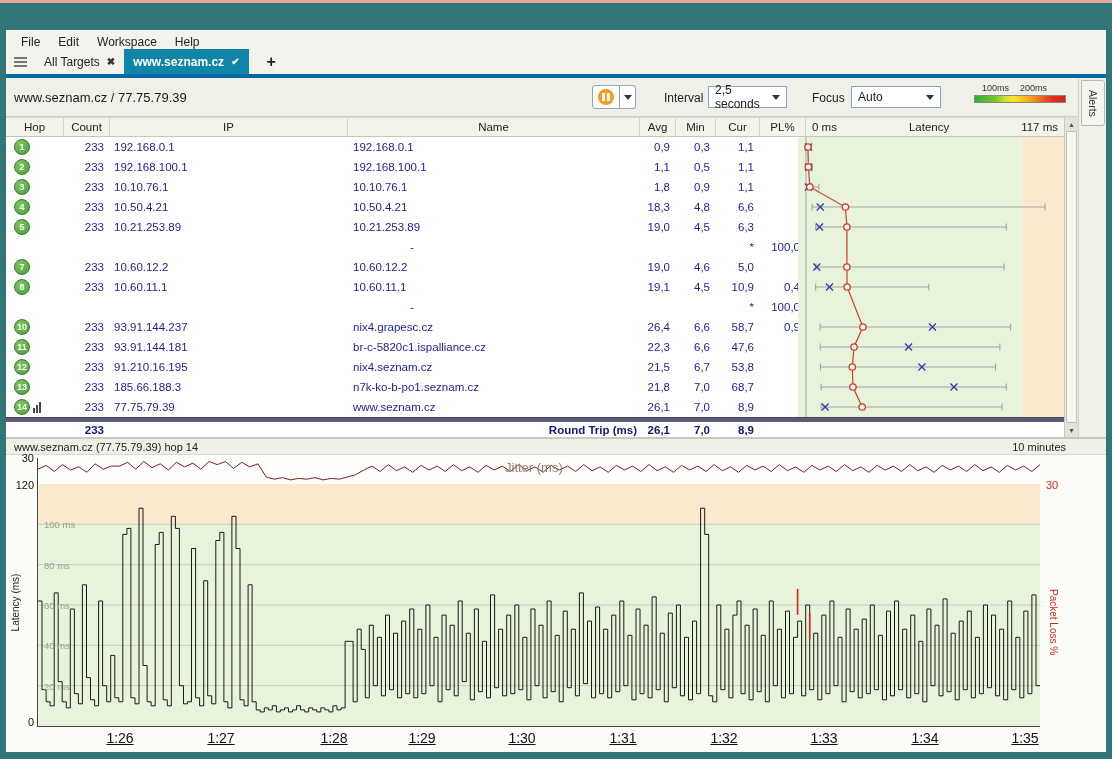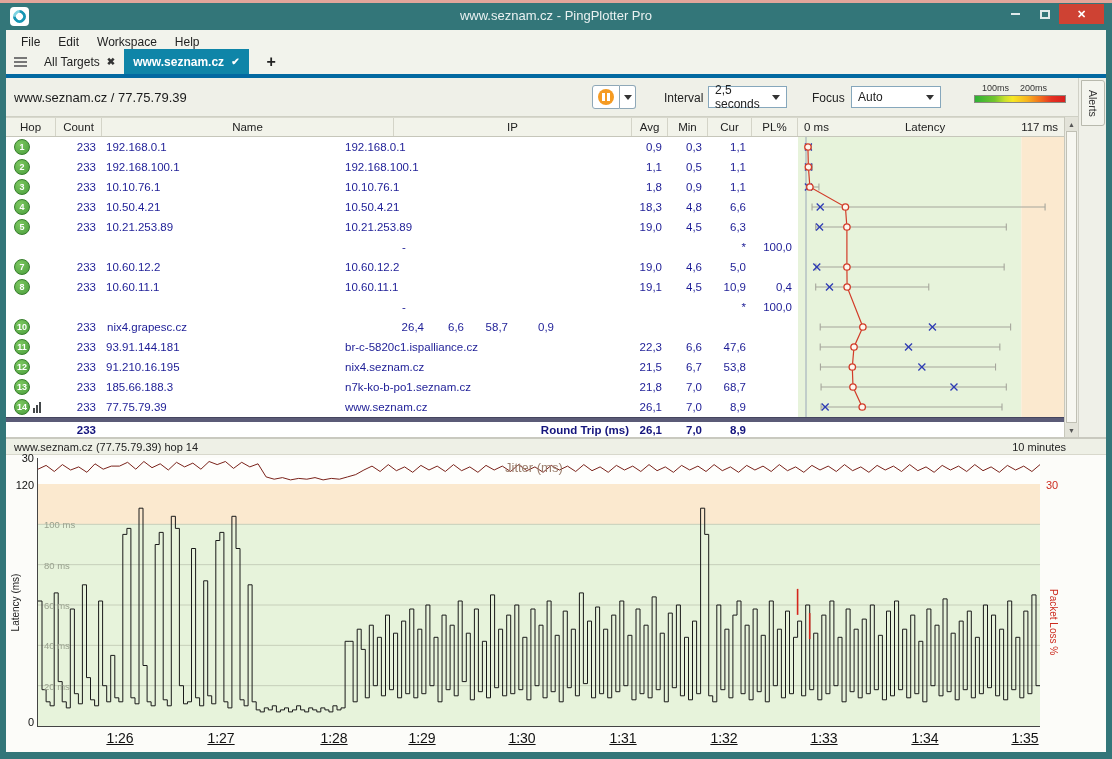--- a/index.html
+++ b/index.html
@@ -46,21 +46,21 @@
   .select.interval { left:702px; width:79px; }
   .select.focus { left:845px; width:90px; }
   .legend { position:absolute; left:968px; top:5px; width:92px; height:22px; }
   .legend-l1,.legend-l2 { position:absolute; top:0; font-size:9px; color:#333; }
   .legend-l1 { left:8px; } .legend-l2 { left:46px; }
   .legend-bar { position:absolute; left:0; top:12px; width:92px; height:8px; border:1px solid #8a8a80;
     background:linear-gradient(to right,#2eb135 0%,#74c52e 22%,#c8e02c 33%,#f7e724 42%,#f7b41e 58%,#f2711c 72%,#e53222 85%,#d81f1f 100%); }
 
   .grid-header { position:absolute; left:0; top:87px; width:1058px; height:20px; display:flex; background:#f2f3ea; border-top:1px solid #d8d8cd; border-bottom:1px solid #c6c6ba; font-size:11.5px; color:#222; }
   .gh-cell { border-right:1px solid #d4d4c8; display:flex; align-items:center; justify-content:center; height:100%; }
-  .c-hop{width:50px}.c-count{width:46px}.c-ip{width:238px}.c-name{width:292px}.c-avg{width:36px}.c-min{width:40px}.c-cur{width:44px}.c-pl{width:46px}.c-graph{flex:1}
+  .c-hop{width:58px}.c-count{width:46px}.c-ip{width:238px}.c-name{width:292px}.c-avg{width:36px}.c-min{width:40px}.c-cur{width:44px}.c-pl{width:46px}.c-graph{flex:1}
   .gh-graph { display:flex; align-items:center; justify-content:space-between; padding:0 6px; border-right:none; }
 
   .grid-body { position:absolute; left:0; top:107px; width:1058px; height:280px; background:#fff; }
   .rows-wrap { position:absolute; left:0; top:0; width:100%; }
   .row { display:flex; height:20px; align-items:center; color:#1d1d96; font-size:11.5px; }
   .cell { height:100%; display:flex; align-items:center; }
   .num { justify-content:flex-end; padding-right:6px; }
   .cell.c-ip { padding-left:4px; } .cell.c-name { padding-left:5px; }
   .cell.c-name.dash { padding-left:62px; }
   .cell.c-hop { padding-left:8px; gap:3px; }
@@ -101,35 +101,20 @@
   .axis-v { position:absolute; left:31px; top:19px; width:1px; height:268px; background:#444; }
   .axis-h { position:absolute; left:31px; top:287px; width:1003px; height:1px; background:#444; }
   #grid-labels,#time-labels { position:absolute; inset:0; pointer-events:none; }
   .grid-lab { position:absolute; left:38px; font-size:9.5px; color:#99a18e; }
   .t-lab { position:absolute; top:291px; width:34px; text-align:center; font-size:14px; color:#111;text-decoration:underline; }
 </style>
 </head>
 <body>
 
 <div class="window">
-  <div class="titlebar">
-    <div class="app-icon">
-        <div class="icon-ring"></div>
-      </div>
-    <div class="title">www.seznam.cz - PingPlotter Pro</div>
-    <div class="caption-buttons">
-      <div class="cap-btn">
-          <span class="glyph-min"></span>
-        </div>
-      <div class="cap-btn">
-          <span class="glyph-max"></span>
-        </div>
-      <div class="cap-btn close">✕</div>
-    </div>
-  </div>
 
   <div class="app">
 
     <div class="menubar">
       <span class="menu-item">File</span>
       <span class="menu-item">Edit</span>
       <span class="menu-item">Workspace</span>
       <span class="menu-item">Help</span>
     </div>
 
@@ -176,22 +161,22 @@
       <div class="legend">
         <span class="legend-l1">100ms</span>
         <span class="legend-l2">200ms</span>
         <div class="legend-bar"></div>
       </div>
     </div>
 
     <div class="grid-header">
       <div class="gh-cell c-hop">Hop</div>
       <div class="gh-cell c-count">Count</div>
+      <div class="gh-cell c-ip">IP</div>
       <div class="gh-cell c-name">Name</div>
-      <div class="gh-cell c-ip">IP</div>
       <div class="gh-cell c-avg">Avg</div>
       <div class="gh-cell c-min">Min</div>
       <div class="gh-cell c-cur">Cur</div>
       <div class="gh-cell c-pl">PL%</div>
       <div class="gh-cell c-graph gh-graph">
         <span>0 ms</span>
         <span>Latency</span>
         <span>117 ms</span>
       </div>
     </div>
@@ -300,20 +285,21 @@
             <div class="cell c-avg num"></div>
             <div class="cell c-min num"></div>
             <div class="cell c-cur num">*</div>
             <div class="cell c-pl num">100,0</div>
           </div>
           <div class="row">
             <div class="cell c-hop">
               <span class="hop-circle">10</span>
             </div>
             <div class="cell c-count num">233</div>
+            <div class="cell c-ip">93.91.144.237</div>
             <div class="cell c-name">nix4.grapesc.cz</div>
             <div class="cell c-avg num">26,4</div>
             <div class="cell c-min num">6,6</div>
             <div class="cell c-cur num">58,7</div>
             <div class="cell c-pl num">0,9</div>
           </div>
           <div class="row">
             <div class="cell c-hop">
               <span class="hop-circle">11</span>
             </div>

